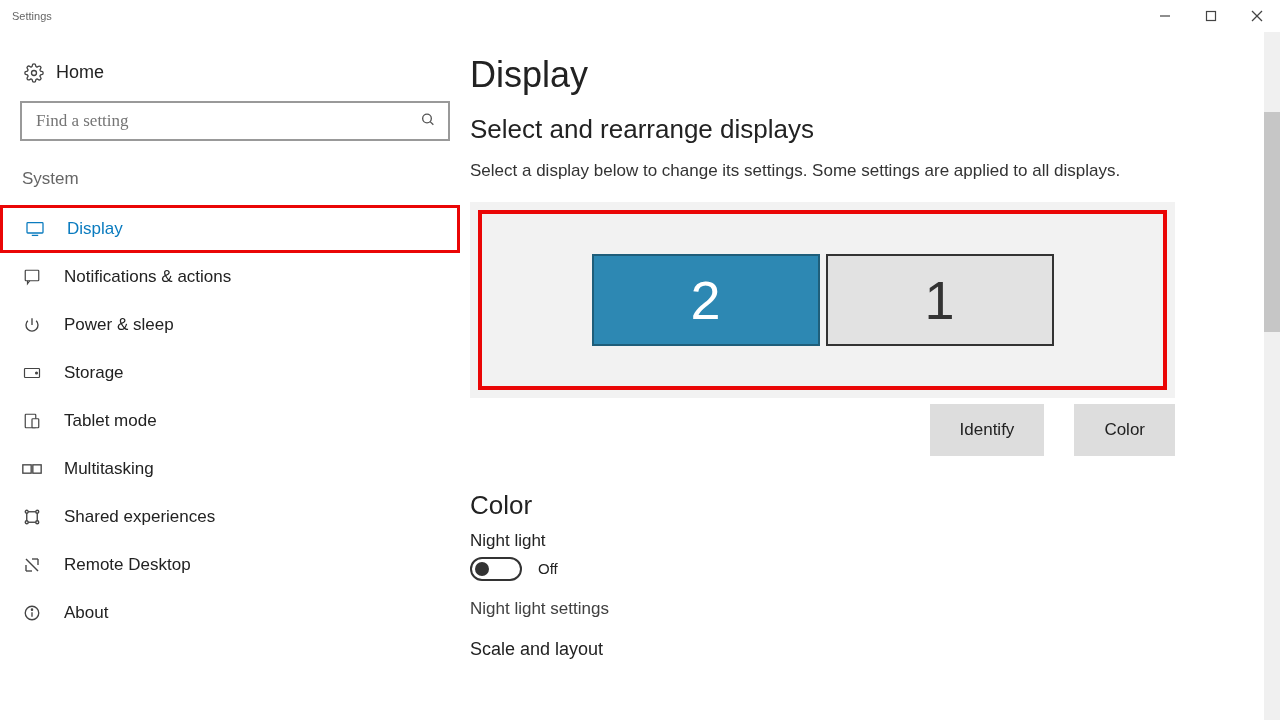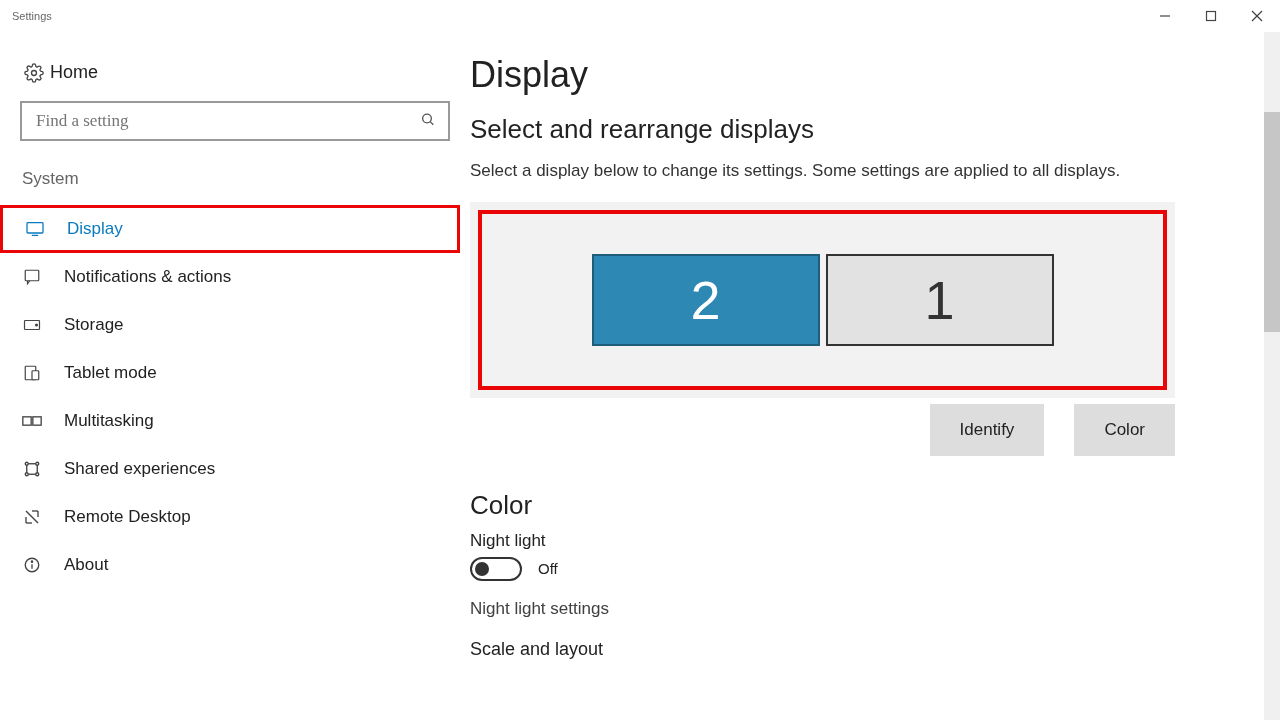--- a/index.html
+++ b/index.html
@@ -35,21 +35,21 @@
     display: flex;
     height: calc(720px - 32px);
   }
   .sidebar {
     width: 470px;
     padding: 30px 0 0 0;
   }
   .home-row {
     display: flex;
     align-items: center;
-    gap: 6px;
+    gap: 12px;
     padding: 0 0 18px 24px;
     font-size: 18px;
   }
   .search-wrap {
     margin: 0 20px 28px 20px;
     position: relative;
   }
   .search-input {
     width: 100%;
     height: 40px;
@@ -235,20 +235,29 @@
       <span>Display</span>
     </div>
     <div class="nav-item">
       <span class="nav-icon">
         <svg width="18" height="18" viewBox="0 0 24 24" fill="none" stroke="currentColor" stroke-width="1.6">
             <rect x="3" y="3" width="18" height="14" rx="1"></rect>
             <path d="M9 17l-3 4v-4"></path>
           </svg>
       </span>
       <span>Notifications &amp; actions</span>
+    </div>
+    <div class="nav-item">
+      <span class="nav-icon">
+        <svg width="18" height="18" viewBox="0 0 24 24" fill="none" stroke="currentColor" stroke-width="1.8">
+            <path d="M12 3v9"></path>
+            <path d="M6.4 6.4a8 8 0 1 0 11.2 0"></path>
+          </svg>
+      </span>
+      <span>Power &amp; sleep</span>
     </div>
     <div class="nav-item">
       <span class="nav-icon">
         <svg width="18" height="14" viewBox="0 0 24 16" fill="none" stroke="currentColor" stroke-width="1.6">
             <rect x="2" y="2" width="20" height="12" rx="1"></rect>
             <circle cx="18" cy="8" r="1.2" fill="currentColor"></circle>
           </svg>
       </span>
       <span>Storage</span>
     </div>

